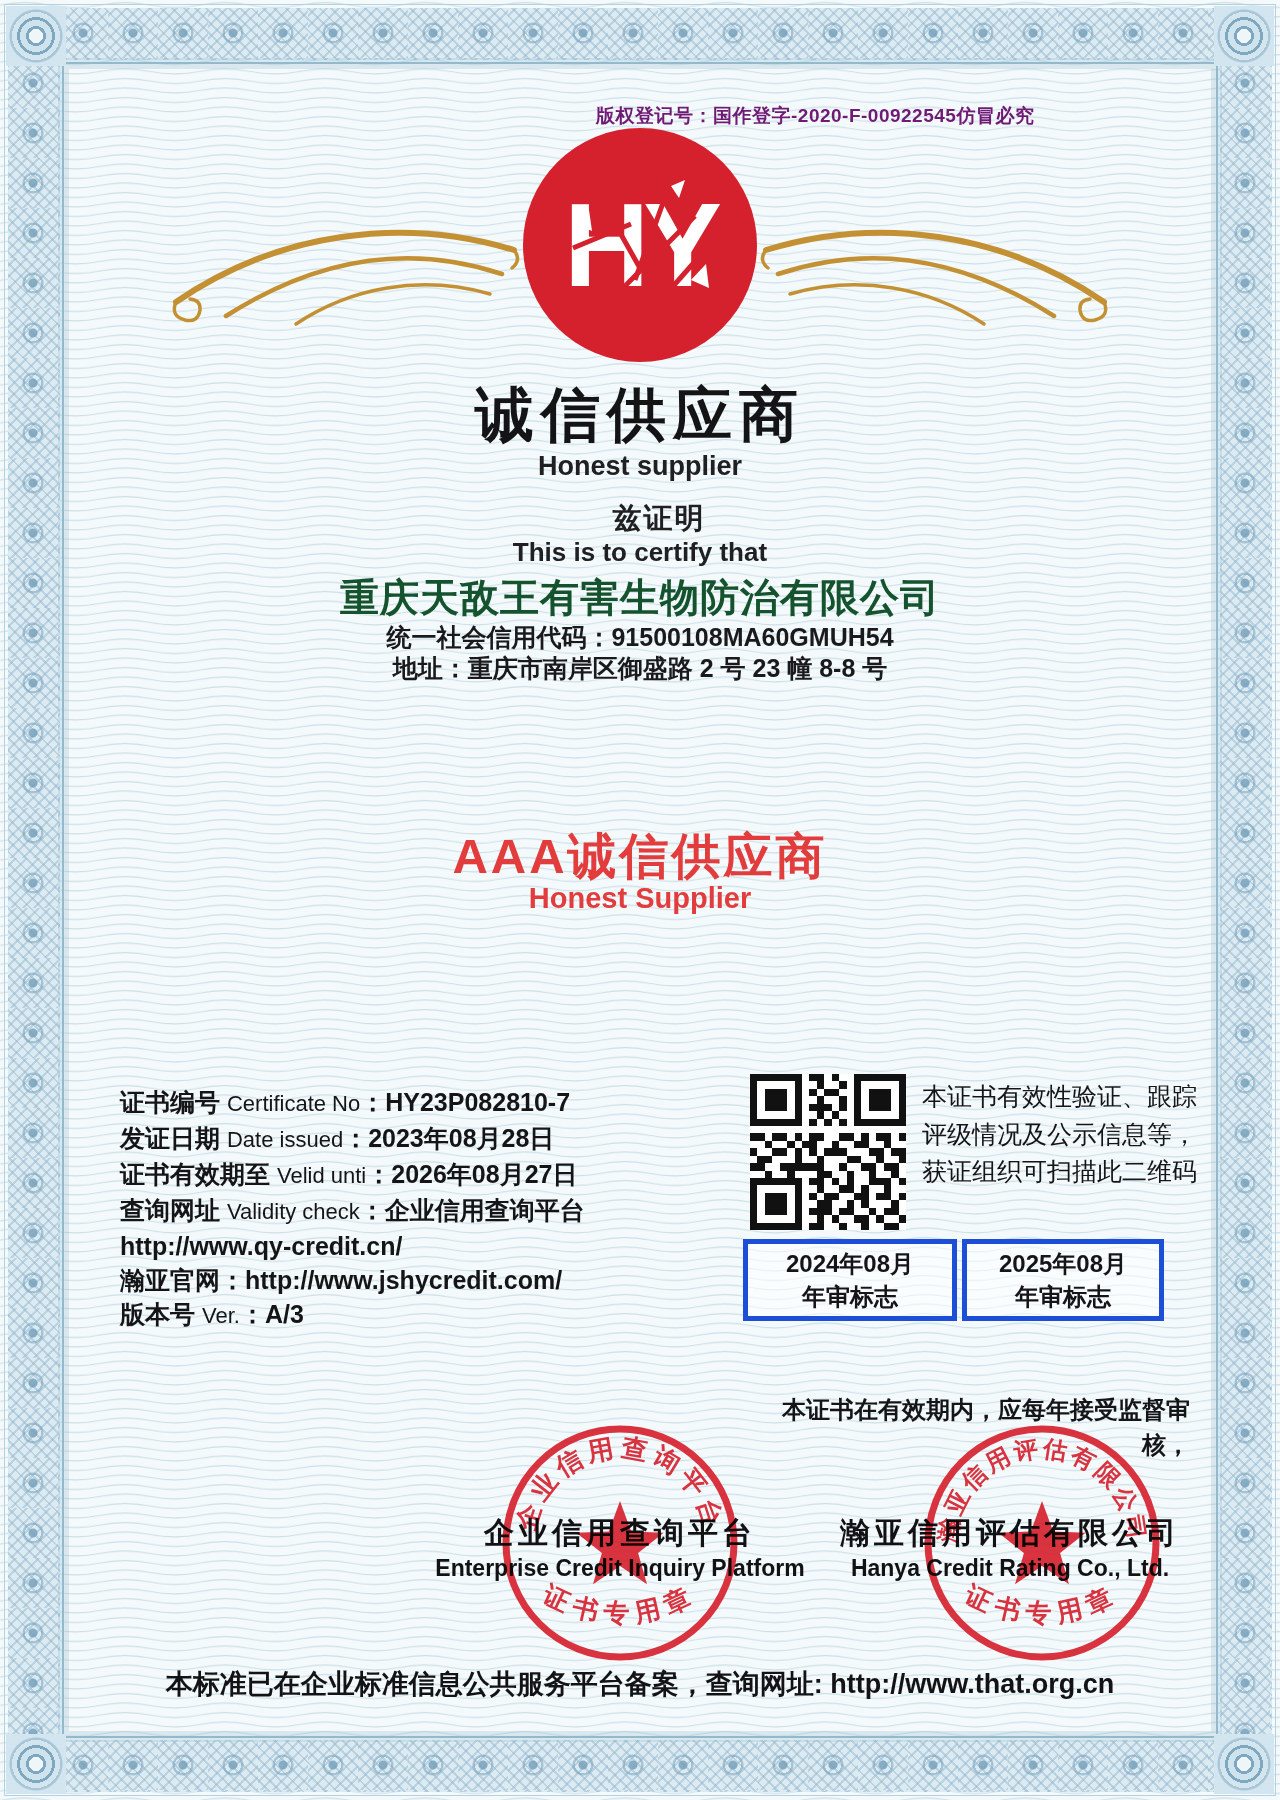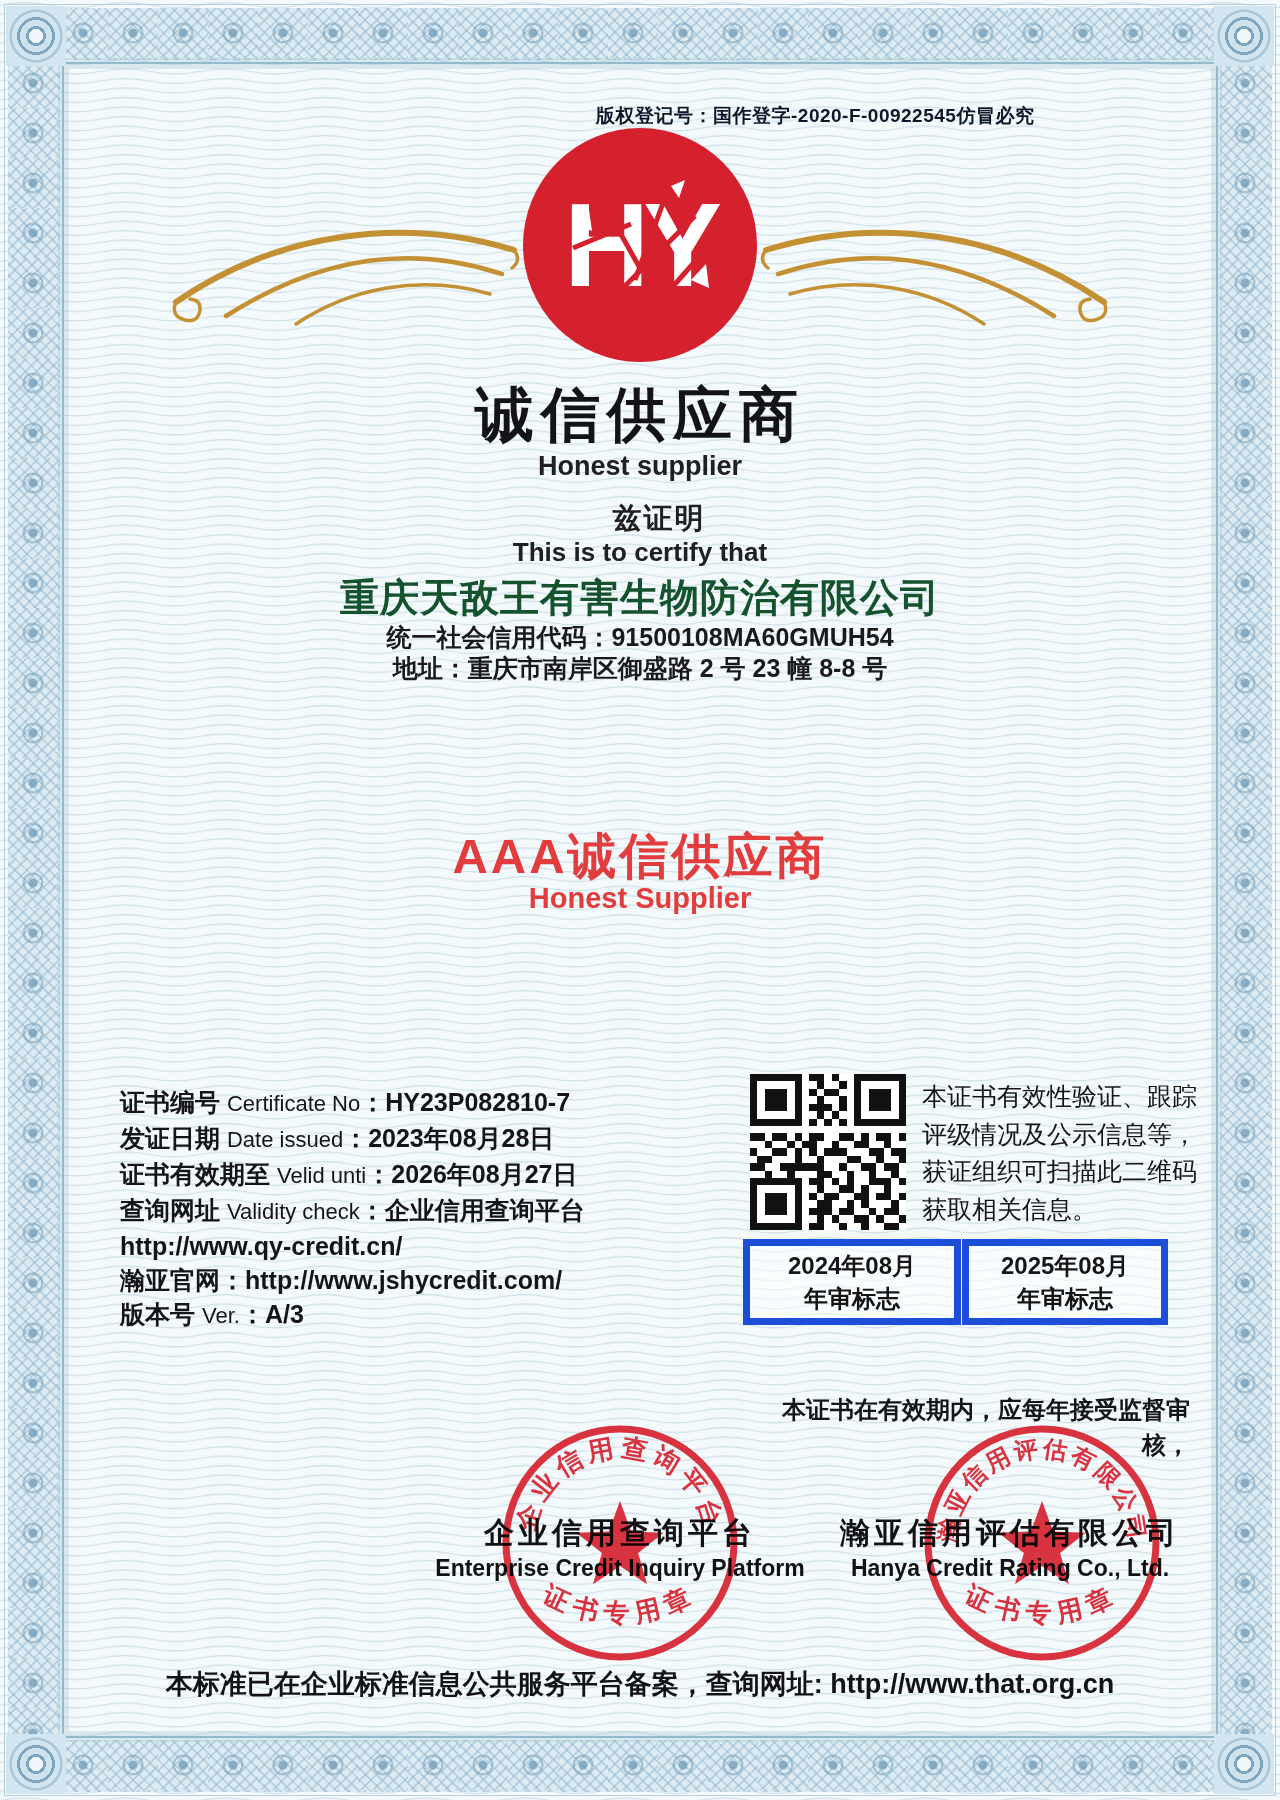--- a/index.html
+++ b/index.html
@@ -28,21 +28,21 @@
       radial-gradient(circle at 30px 30px, #eef6fa 0 7px, #7fa8c0 7px 10px, #cfe3ed 10px 16px, #7fa8c0 16px 19px, #d3e5ef 19px 24px, rgba(127,168,192,.5) 24px 26px, transparent 27px);}
   .corner-tl{top:6px;left:6px;} .corner-tr{top:6px;right:6px;}
   .corner-bl{bottom:6px;left:6px;} .corner-br{bottom:6px;right:6px;}
   .outer-hairline{position:absolute;inset:4px;border:1px solid #b5d0de;z-index:1;}
   .inner-frame{position:absolute;inset:62px;border:2px solid #93b9cd;z-index:2;
     box-shadow:inset 0 0 0 5px rgba(147,185,205,.28), 0 0 0 4px rgba(147,185,205,.28);}
   
   .content{position:absolute;inset:0;z-index:4;}
   .abs{position:absolute;}
   .center{left:0;right:0;text-align:center;}
-  .copyright{top:103px;left:596px;font-size:19px;font-weight:600;color:#0f172a;letter-spacing:.5px;}
+  .copyright{top:103px;left:596px;font-size:19px;font-weight:600;color:#701a75;letter-spacing:.5px;}
   .logo-svg{top:128px;left:523px;width:234px;height:234px;}
   .flourish{top:222px;width:352px;height:112px;}
   .flourish-left{left:168px;}
   .flourish-right{right:168px;transform:scaleX(-1);}
   .title-cn{top:376px;font-size:59px;font-weight:600;letter-spacing:7px;color:#141416;}
   .title-en{top:451px;font-size:27px;font-weight:600;color:#202022;}
   .intro-cn{top:499px;font-size:29px;font-weight:600;color:#202022;letter-spacing:2px;margin-left:38px;}
   .intro-en{top:537px;font-size:26px;font-weight:600;color:#202022;}
   .company{top:571px;font-size:39px;font-weight:800;letter-spacing:1px;color:#14532d;}
   .credit-code{top:621px;font-size:25px;font-weight:600;color:#1a1a1c;}
@@ -50,21 +50,21 @@
   .award-cn{top:824px;font-size:49px;font-weight:700;letter-spacing:3px;color:#e23c3c;}
   .award-en{top:882px;font-size:29px;font-weight:600;color:#e23c3c;}
   
   .details{top:1085px;left:104px;font-size:25px;font-weight:600;line-height:34px;color:#151517;}
   .details .row{white-space:nowrap;margin-left:16px;}
   .lab-en{font-size:22px;font-weight:500;}
   .val{font-size:25px;font-weight:600;}
   
   .qr-svg{top:1074px;left:750px;width:156px;height:156px;}
   .qr-text{top:1078px;left:922px;width:276px;font-size:25px;font-weight:400;line-height:37.5px;color:#151517;}
-  .audit-box{top:1239px;height:72px;border:7px solid #1d4ed8;background:rgba(255,255,255,.55);
+  .audit-box{top:1239px;height:72px;border:5px solid #1d4ed8;background:rgba(255,255,255,.55);
     display:flex;flex-direction:column;align-items:center;justify-content:center;
     font-size:24px;font-weight:600;line-height:33px;color:#151517;}
   .audit-box-1{left:743px;width:204px;}
   .audit-box-2{left:962px;width:192px;}
   .note{top:1392px;left:735px;width:455px;text-align:right;font-size:24px;font-weight:600;line-height:35px;color:#151517;}
   
   .stamp-group{top:1421px;width:420px;height:250px;}
   .stamp-left{left:410px;} .stamp-right{left:800px;}
   .stamp-text{position:absolute;left:0;right:0;text-align:center;z-index:1;}
   .org-cn{top:92px;font-size:30px;font-weight:700;letter-spacing:4px;color:#121214;}
@@ -204,21 +204,20 @@
         <path d="M8 18h3v1h-3z M12 18h2v1h-2z M16 18h1v1h-1z M18 18h2v1h-2z"></path>
         <path d="M9 19h1v1h-1z M11 19h1v1h-1z M14 19h2v1h-2z M17 19h1v1h-1z M20 19h1v1h-1z"></path>
         <path d="M8 20h2v1h-2z M12 20h1v1h-1z M15 20h1v1h-1z M18 20h2v1h-2z"></path>
       </g>
     </svg>
 
     <div class="abs qr-text">
       <div>本证书有效性验证、跟踪</div>
       <div>评级情况及公示信息等，</div>
       <div>获证组织可扫描此二维码</div>
-      <div>获取相关信息。</div>
     </div>
 
     <div class="abs audit-box audit-box-1">
       <div>2024年08月</div>
       <div>年审标志</div>
     </div>
     <div class="abs audit-box audit-box-2">
       <div>2025年08月</div>
       <div>年审标志</div>
     </div>

